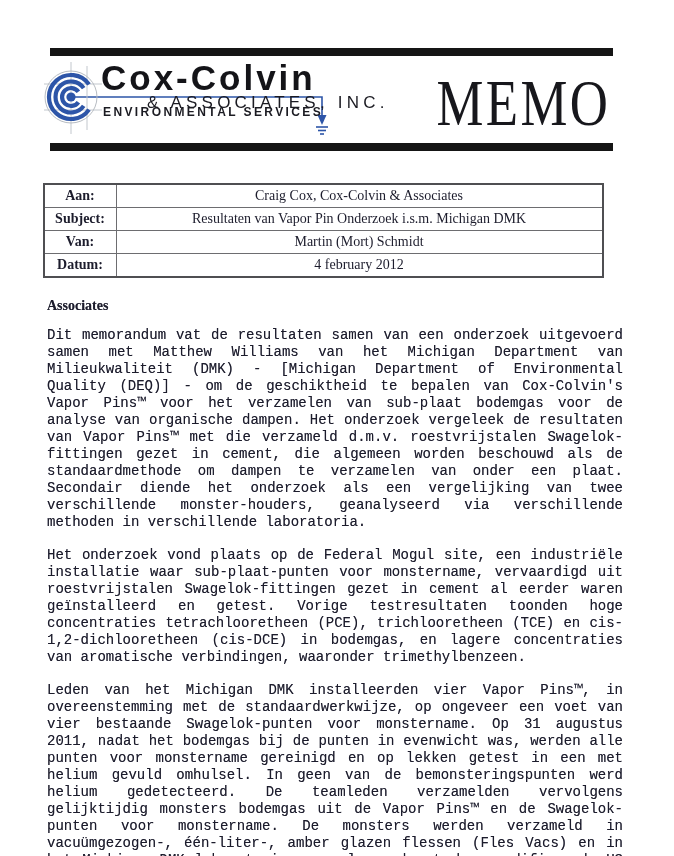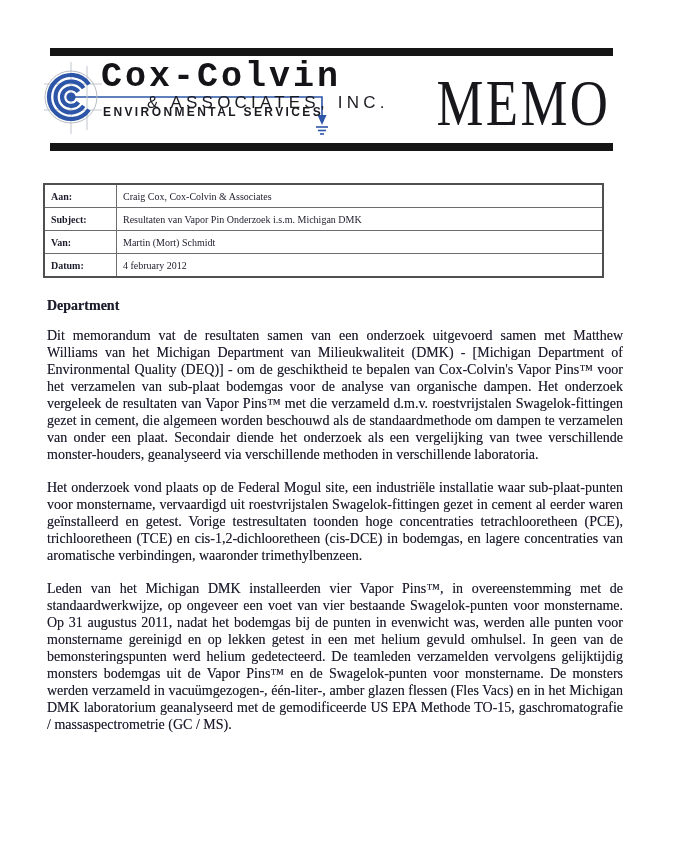--- a/index.html
+++ b/index.html
@@ -13,21 +13,21 @@
   }
   
   .masthead{position:relative;height:151px;}
   .bar{position:absolute;left:50px;width:563px;height:8px;background:#151515;}
   .bar-top{top:48px;}
   .bar-bottom{top:143px;}
   .logo-mark{position:absolute;left:42px;top:60px;width:78px;height:80px;z-index:1;}
   .vapor-line{position:absolute;left:44px;top:90px;width:292px;height:48px;z-index:0;}
   .logo-name{
     position:absolute;left:101px;top:60px;z-index:2;
-    font-family:Liberation Mono, monospace;
+    font-family:Liberation Sans, sans-serif;
     font-size:35px;font-weight:600;letter-spacing:3px;line-height:1;color:#141418;
     white-space:nowrap;
   }
   .logo-sub1{
     position:absolute;left:104px;top:93px;z-index:2;
     font-family:"Liberation Sans","DejaVu Sans",sans-serif;
     font-size:17px;font-weight:400;letter-spacing:4.2px;color:#1b1b22;
     white-space:nowrap;
     margin-left:43px;
   }
@@ -43,21 +43,22 @@
     font-size:66px;line-height:1;letter-spacing:3px;color:#17171c;
     transform:scaleX(.8);transform-origin:right center;
     white-space:nowrap;
   }
   
   .meta-table{
     margin:32px 0 0 43px;
     width:561px;
     border-collapse:collapse;
     border:2px solid #4f4f52;
-    font-size:10px;
+    font-size:14px;
+    text-align:center;
   }
   .meta-table td{
     border:1.5px solid #6d6d70;
     height:20px;
     padding:1px 7px 1px 6px;
     vertical-align:middle;
     color:#1c1c2c;
     white-space:nowrap;
   }
   .meta-table td.label{width:58px;font-weight:700;}
@@ -66,20 +67,21 @@
   .body h3{
     font-size:14px;font-weight:700;color:#1c1c2c;
     margin:19px 0 13px 0;line-height:17px;
     text-shadow:0 0 .3px rgba(25,25,45,.55);
   }
   .body p{
     font-size:14px;line-height:17px;color:#1c1c2c;
     text-align:justify;
     margin:0 0 16px 0;
     text-shadow:0 0 .3px rgba(25,25,45,.55);
+    font-family:Liberation Mono, monospace;
   }
 </style>
 </head>
 <body>
 
 <div class="page">
 
   <div class="masthead">
     <div class="bar bar-top"></div>
 
@@ -135,20 +137,20 @@
         <td class="value">Martin (Mort) Schmidt</td>
       </tr>
       <tr>
         <td class="label">Datum:</td>
         <td class="value">4 february 2012</td>
       </tr>
     </tbody>
   </table>
 
   <div class="body">
-    <h3>Department</h3>
+    <h3>Associates</h3>
     <p>Dit memorandum vat de resultaten samen van een onderzoek uitgevoerd samen met Matthew Williams van het Michigan Department van Milieukwaliteit (DMK) - [Michigan Department of Environmental Quality (DEQ)] - om de geschiktheid te bepalen van Cox-Colvin's Vapor Pins™ voor het verzamelen van sub-plaat bodemgas voor de analyse van organische dampen. Het onderzoek vergeleek de resultaten van Vapor Pins™ met die verzameld d.m.v. roestvrijstalen Swagelok-fittingen gezet in cement, die algemeen worden beschouwd als de standaardmethode om dampen te verzamelen van onder een plaat. Secondair diende het onderzoek als een vergelijking van twee verschillende monster-houders, geanalyseerd via verschillende methoden in verschillende laboratoria.</p>
 
     <p>Het onderzoek vond plaats op de Federal Mogul site, een industriële installatie waar sub-plaat-punten voor monstername, vervaardigd uit roestvrijstalen Swagelok-fittingen gezet in cement al eerder waren geïnstalleerd en getest. Vorige testresultaten toonden hoge concentraties tetrachlooretheen (PCE), trichlooretheen (TCE) en cis-1,2-dichlooretheen (cis-DCE) in bodemgas, en lagere concentraties van aromatische verbindingen, waaronder trimethylbenzeen.</p>
     <p>Leden van het Michigan DMK installeerden vier Vapor Pins™, in overeenstemming met de standaardwerkwijze, op ongeveer een voet van vier bestaande Swagelok-punten voor monstername. Op 31 augustus 2011, nadat het bodemgas bij de punten in evenwicht was, werden alle punten voor monstername gereinigd en op lekken getest in een met helium gevuld omhulsel. In geen van de bemonsteringspunten werd helium gedetecteerd. De teamleden verzamelden vervolgens gelijktijdig monsters bodemgas uit de Vapor Pins™ en de Swagelok-punten voor monstername. De monsters werden verzameld in vacuümgezogen-, één-liter-, amber glazen flessen (Fles Vacs) en in het Michigan DMK laboratorium geanalyseerd met de gemodificeerde US EPA Methode TO-15, gaschromatografie / massaspectrometrie (GC / MS).</p>
   </div>
 
 </div>
 
 </body></html>

